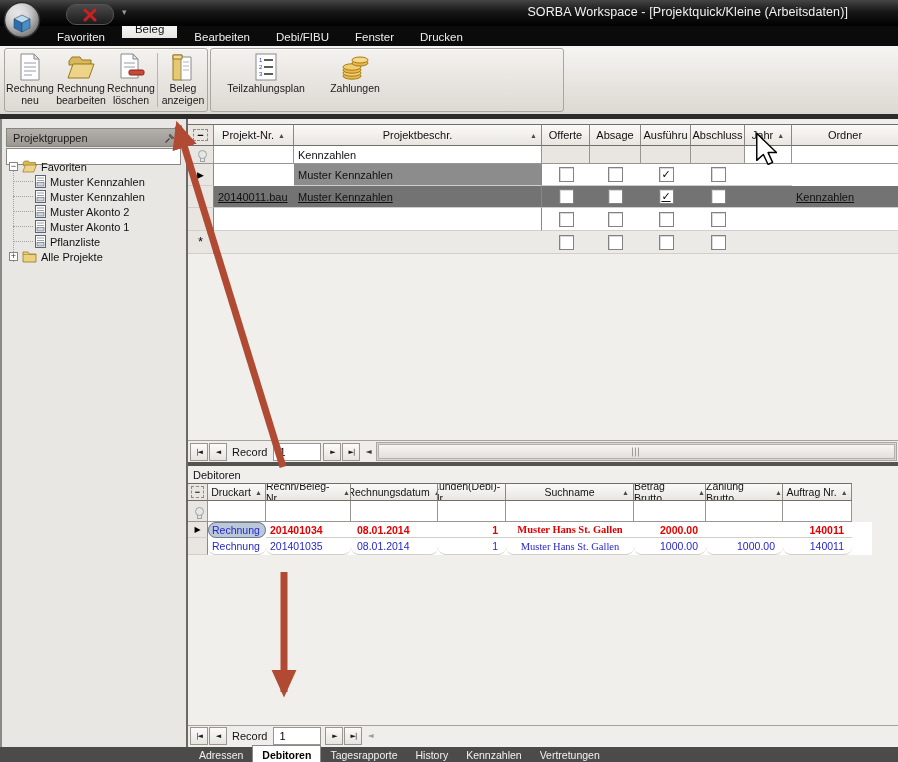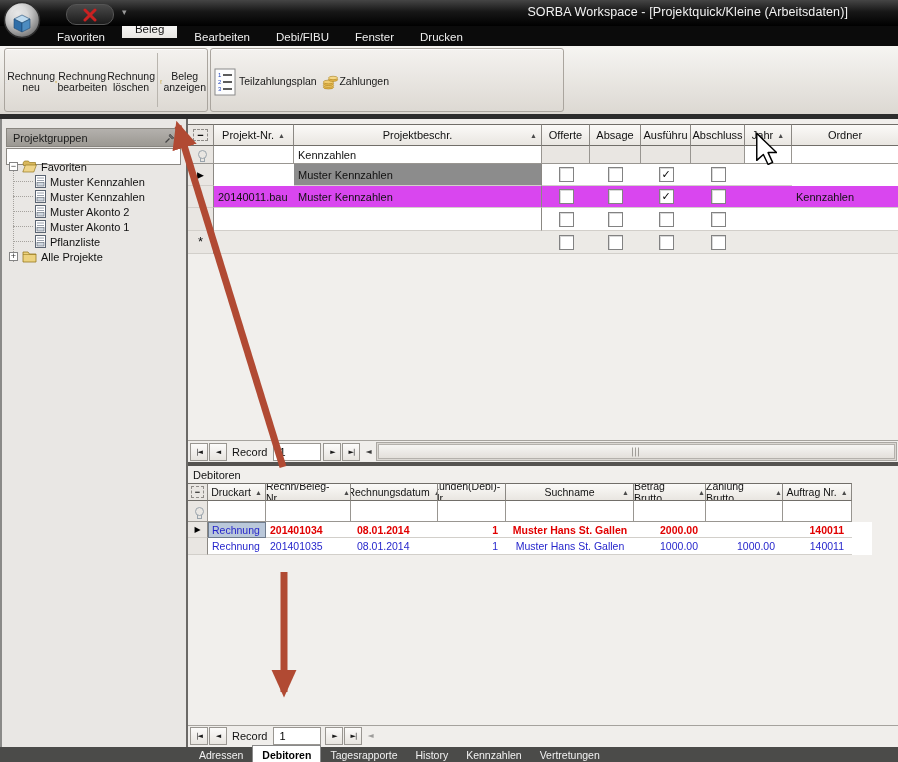--- a/index.html
+++ b/index.html
@@ -16,21 +16,21 @@
   
   .tabbar{position:absolute;left:0;top:26px;width:898px;height:20px;background:#0b0b0b;z-index:4;
     display:flex;align-items:flex-end;padding-left:44px;box-sizing:border-box;}
   .rtab{color:#eee;font-size:11.5px;padding:3px 13px 3px 13px;cursor:default;}
   .rtab.active{background:linear-gradient(#fdfdfd,#e8e6e2);color:#111;border-radius:3px 3px 0 0;margin:8px 4px;}
   
   .ribbon{position:absolute;left:0;top:46px;width:898px;height:68px;
     background:linear-gradient(#f6f5f2,#dcd8d2);border-bottom:1px solid #b5b1ab;}
   .rgroup{position:absolute;top:2px;height:62px;border:1px solid #aaa59e;border-radius:3px;
     background:linear-gradient(#f4f2ef,#ddd9d3);box-shadow:inset 0 1px 0 #fff;display:flex;align-items:stretch;}
-  .rbtn{display:flex;align-items:center;justify-content:flex-start;padding-top:3px;
+  .rbtn{display:flex;flex-direction:column;align-items:center;justify-content:flex-start;padding-top:3px;
     font-size:10.5px;color:#1a1a1a;text-align:center;line-height:11.5px;}
   .rbtn .lbl{margin-top:1px;white-space:pre-line;}
   .rsep{width:1px;background:#b9b5ae;margin:4px 2px;}
   .darkband{position:absolute;left:0;top:114px;width:898px;height:5px;background:#2c2c2c;}
   
   .side-bg{position:absolute;left:0;top:119px;width:187px;height:628px;background:#e9e7e4;border-left:2px solid #8a8a88;box-sizing:border-box;}
   .side-head{position:absolute;left:6px;top:128px;width:175px;height:19px;
     background:linear-gradient(#b4b1ad,#9b9892);border:1px solid #88857f;box-sizing:border-box;
     font-size:11px;color:#1c1c1c;display:flex;align-items:center;padding-left:6px;}
   .side-filter{position:absolute;left:6px;top:148px;width:175px;height:17px;background:#fff;
@@ -67,23 +67,23 @@
   .cb.checked::after{content:"✓";font-weight:bold;}
   
   .pc0{width:26px}.pc1{width:80px}.pc2{width:248px}.pc3{width:48px}.pc4{width:51px}
   .pc5{width:50px}.pc6{width:54px}.pc7{width:47px}.pc8{flex:1}
   
   .dc0{width:20px}.dc1{width:58px}.dc2{width:85px}.dc3{width:87px}.dc4{width:68px}
   .dc5{width:128px}.dc6{width:72px}.dc7{width:77px}.dc8{width:69px}
   .deb-label{position:absolute;left:188px;top:466px;width:710px;height:17px;font-size:11px;color:#111;
     display:flex;align-items:center;padding-left:5px;box-sizing:border-box;background:#f1efec;}
   .red{color:#e10000;font-weight:bold;}
-  .blue{color:#2626cc;}
+  .blue{color:#2626cc;border-radius:8px;}
   .tR{justify-content:flex-end;padding-right:8px;}
-  .tC{justify-content:center;}
+  .tC{justify-content:center;font-family:Liberation Serif, serif;}
   .tL{padding-left:4px;}
   .focuscell{background:#bac8da;outline:1px solid #6f7c8d;outline-offset:-1px;}
   
   .recnav{position:absolute;height:22px;display:flex;align-items:center;background:#f0eeeb;border-top:1px solid #a5a29d;box-sizing:border-box;}
   .navbtn{width:18px;height:18px;margin-right:1px;border:1px solid #999691;box-sizing:border-box;
     background:linear-gradient(#fcfbfa,#e7e4df);display:flex;align-items:center;justify-content:center;
     font-family:"DejaVu Sans",sans-serif;font-size:7px;color:#1a1a1a;letter-spacing:-1px;}
   .navlabel{font-size:11px;margin:0 6px 0 4px;color:#111;}
   .navval{width:48px;height:18px;background:#fff;border:1px solid #999691;box-sizing:border-box;
     font-size:11px;display:flex;align-items:center;padding-left:5px;}
@@ -95,21 +95,21 @@
     background:repeating-linear-gradient(90deg,#a19e99 0 1px,transparent 1px 3px);}
   
   .bottombar{position:absolute;left:0;top:747px;width:898px;height:15px;background:#4b4b49;display:flex;
     align-items:center;padding-left:190px;box-sizing:border-box;z-index:6;}
   .btab{color:#f2f2f2;font-size:10.5px;padding:8px 9px;height:20px;display:flex;align-items:center;}
   .btab.active{background:#fff;color:#000;font-weight:bold;border:1px solid #8a8a8a;border-bottom:none;box-sizing:border-box;}
   
   .overlay{position:absolute;left:0;top:0;width:898px;height:762px;pointer-events:none;z-index:40;}
   .cursor{position:absolute;left:755px;top:132px;z-index:50;pointer-events:none;}
   .bold{font-weight:bold;margin-top:43px;}
-  .rowblue{background:#d946ef;}
+  .rowblue{background:#737373;text-decoration:underline;}
   .rowgray{background:#8c8c8c;}
 </style>
 </head>
 <body>
 
 <div id="screen">
 
   <div class="titlebar">
     <div class="title-text">SORBA Workspace - [Projektquick/Kleine (Arbeitsdaten)]</div>
     <div class="qat-pill">

